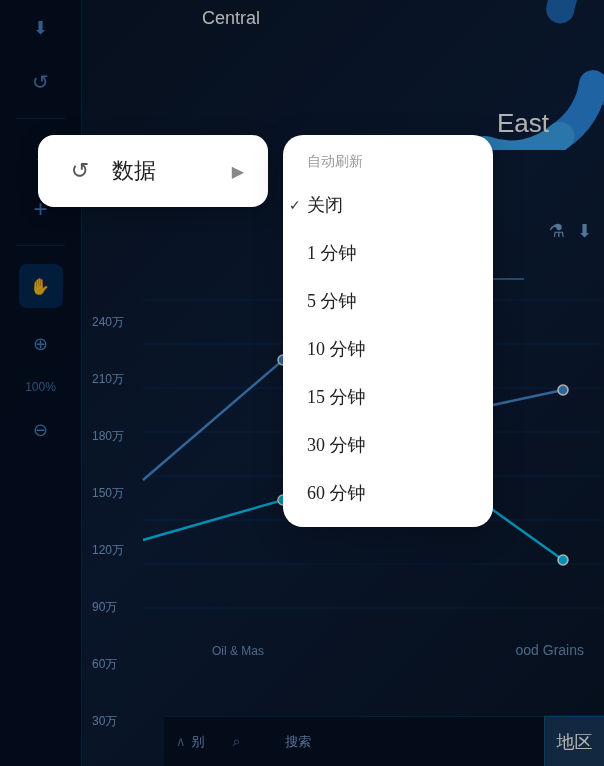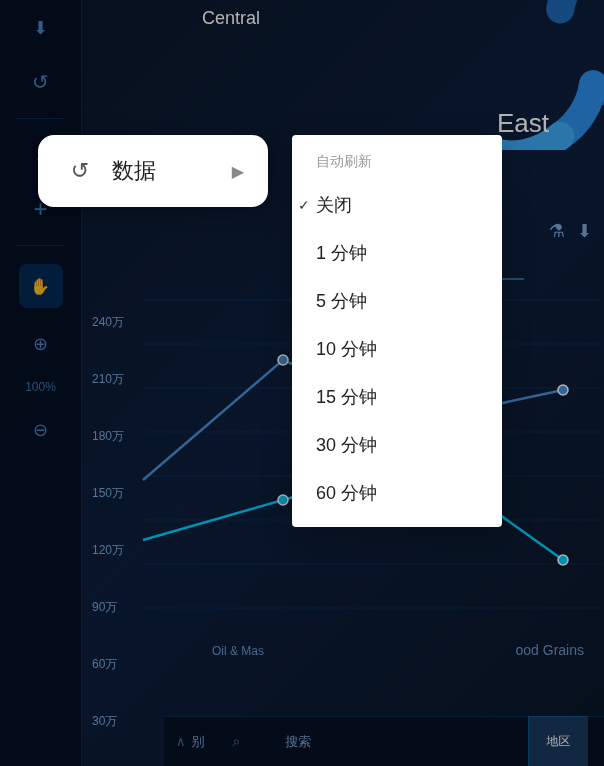--- a/index.html
+++ b/index.html
@@ -203,28 +203,29 @@
 
     .chevron-right {
       font-size: 16px;
       color: #888;
     }
 
     
     .dropdown-menu {
       position: absolute;
       top: 135px;
-      left: 292px;
+      left: 283px;
       width: 210px;
       background: #ffffff;
-      border-radius: 4px;
+      border-radius: 20px;
       z-index: 20;
       box-shadow: 0 8px 30px rgba(0,0,0,0.25);
       padding: 14px 0 10px 0;
       overflow: hidden;
+      font-family: Liberation Serif, serif;
     }
 
     .dropdown-header {
       font-size: 14px;
       color: #999;
       padding: 4px 24px 10px 24px;
       font-weight: 400;
     }
 
     .dropdown-item {
@@ -241,29 +242,29 @@
       position: absolute;
       left: 6px;
       color: #333;
       font-size: 14px;
     }
 
     
     .region-badge {
       position: absolute;
       bottom: 0;
-      right: 16px;
+      right: 0;
       width: 60px;
       height: 50px;
       background: #1a3a5c;
       display: flex;
       align-items: center;
       justify-content: center;
       color: #fff;
-      font-size: 12px;
+      font-size: 18px;
       border-left: 1px solid rgba(0,150,255,0.3);
       border-top: 1px solid rgba(0,150,255,0.3);
     }
 
     
     .chart-svg {
       position: absolute;
       left: 0;
       top: 0;
       width: 100%;

